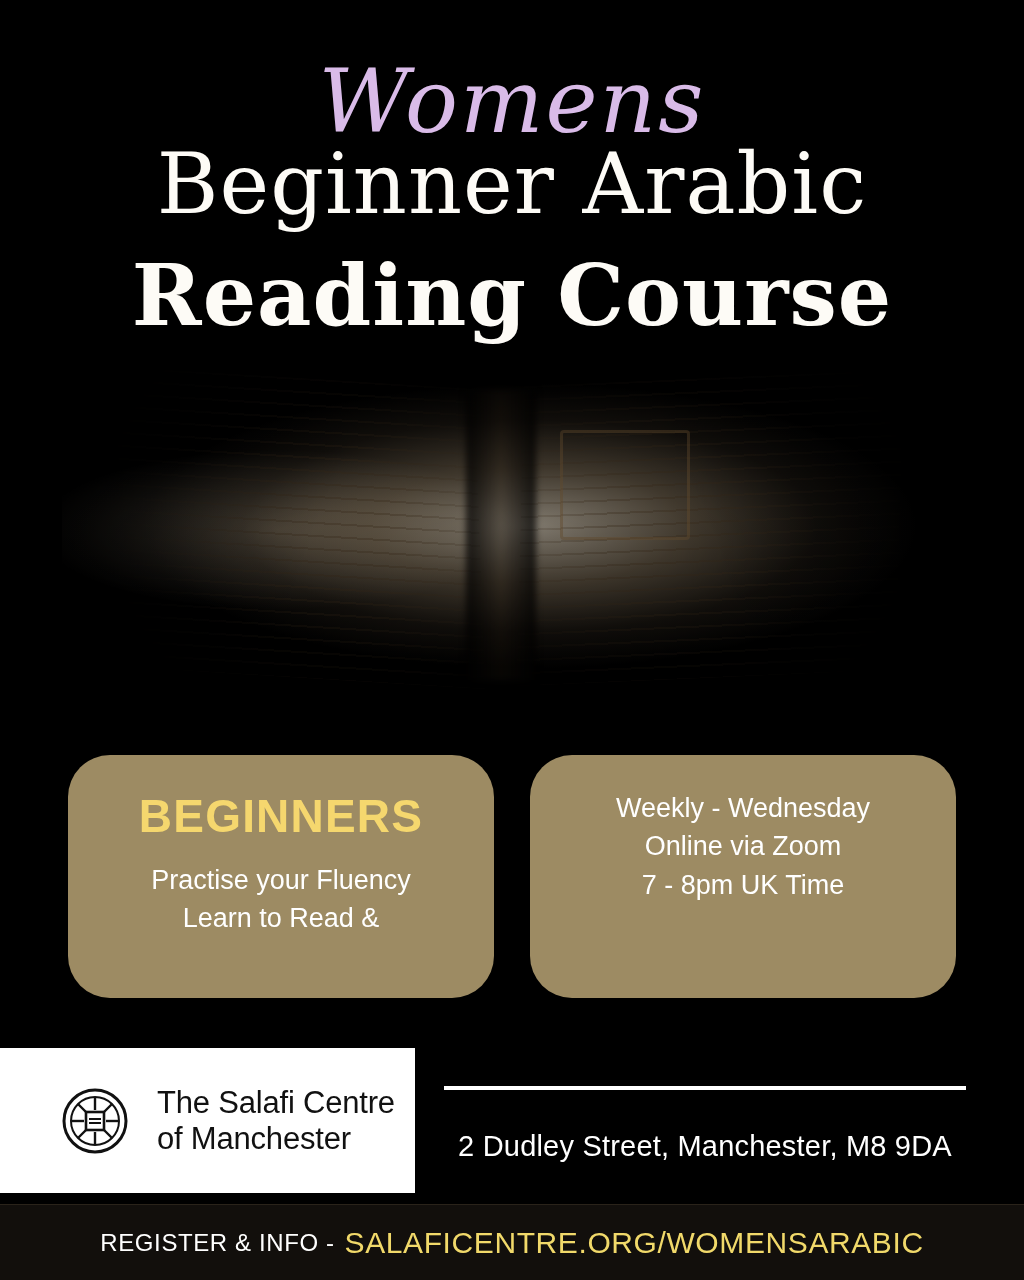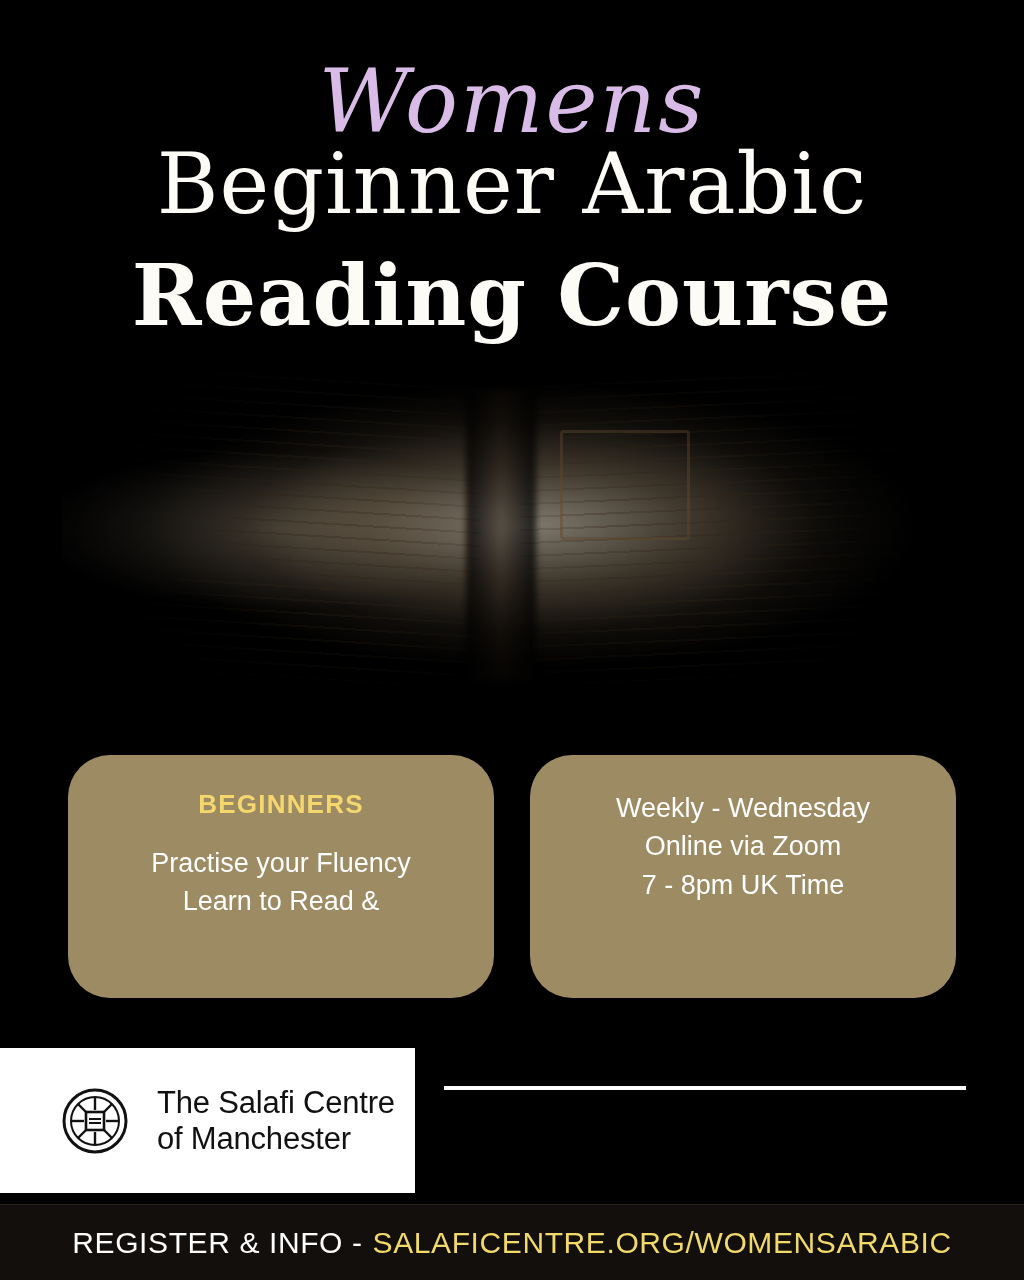--- a/index.html
+++ b/index.html
@@ -146,25 +146,25 @@
   .card {
     width: 426px;
     min-height: 243px;
     background: #9d8b63;
     border-radius: 42px;
     padding: 34px 22px 30px;
     text-align: center;
     color: #ffffff;
   }
   .card-title {
-    font-size: 26px;
+    font-size: 46px;
     font-weight: 700;
     letter-spacing: 1.2px;
     color: #f5d76e;
-    margin-bottom: 24px;
+    margin-bottom: 18px;
   }
   .card-line {
     font-size: 27px;
     line-height: 1.42;
     color: #ffffff;
   }
 
   
   .footer {
     position: absolute;
@@ -229,21 +229,21 @@
     height: 76px;
     background: #120f0c;
     border-top: 1px solid #2a231a;
     display: flex;
     align-items: center;
     justify-content: center;
     z-index: 7;
   }
   .register-label {
     color: #ffffff;
-    font-size: 30px;
+    font-size: 24px;
     letter-spacing: 0.6px;
     text-align: right;
   }
   .register-url {
     color: #f1d96a;
     font-size: 30px;
     letter-spacing: 0.6px;
     margin-left: 10px;
   }
 </style>
@@ -305,20 +305,21 @@
         </svg>
       </span>
       <span class="logo-text">
         <span>The Salafi Centre</span><br>
         <span>of Manchester</span>
       </span>
     </div>
 
     <div class="address-wrap">
       <div class="address-rule"></div>
+      <div class="address-text">2 Dudley Street, Manchester, M8 9DA</div>
     </div>
 
   </div>
 
   <div class="bottom-bar">
     <span class="register-label">REGISTER &amp; INFO -</span>
     <span class="register-url">SALAFICENTRE.ORG/WOMENSARABIC</span>
   </div>
 
 </div>

